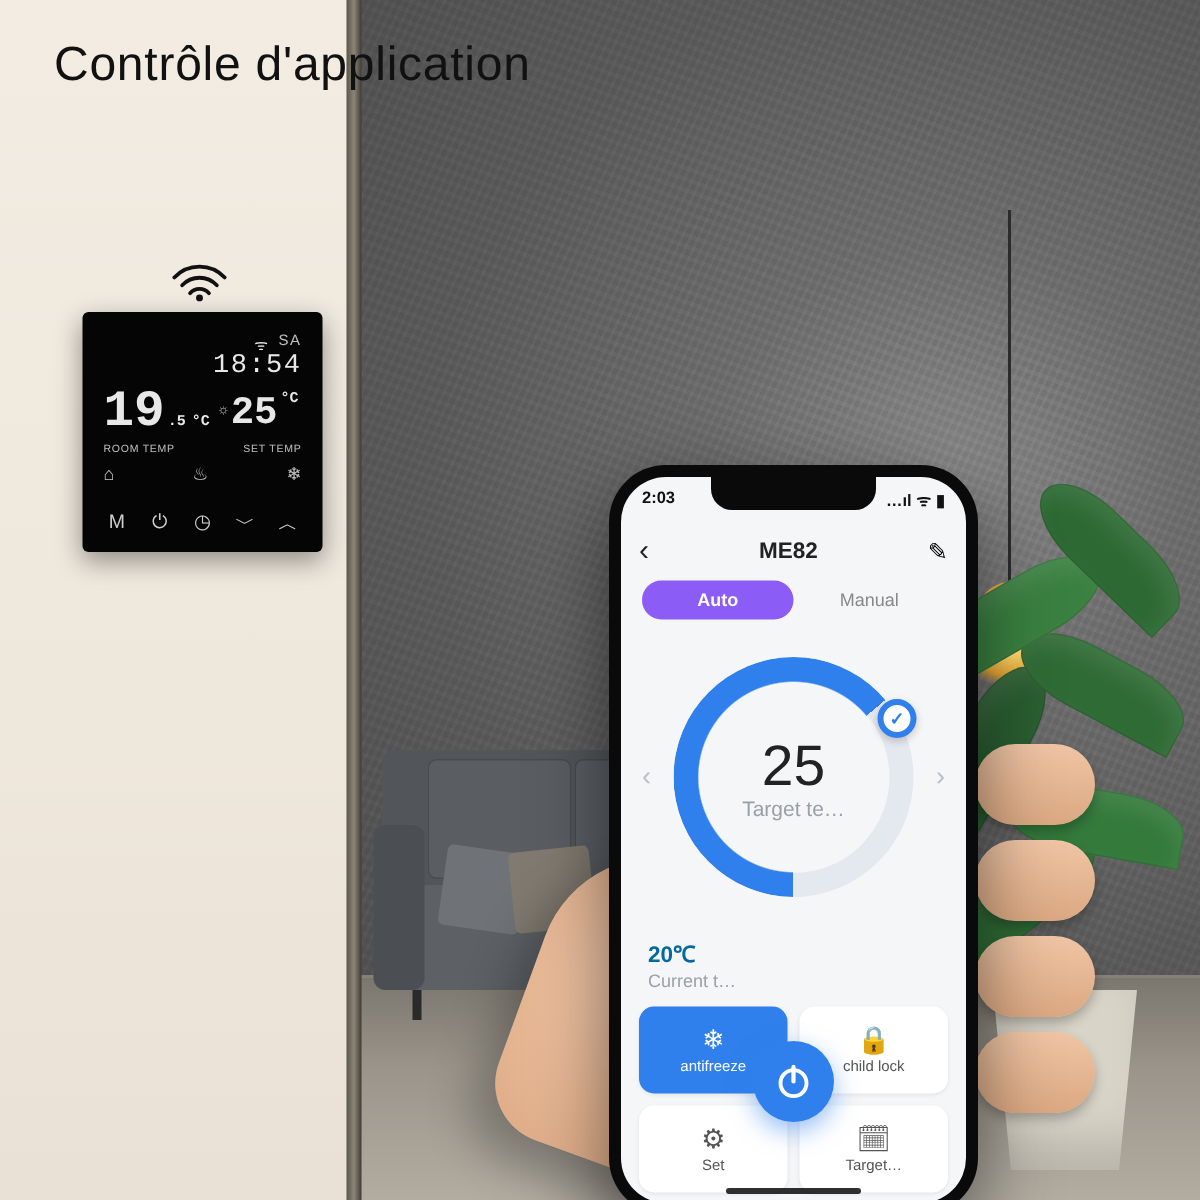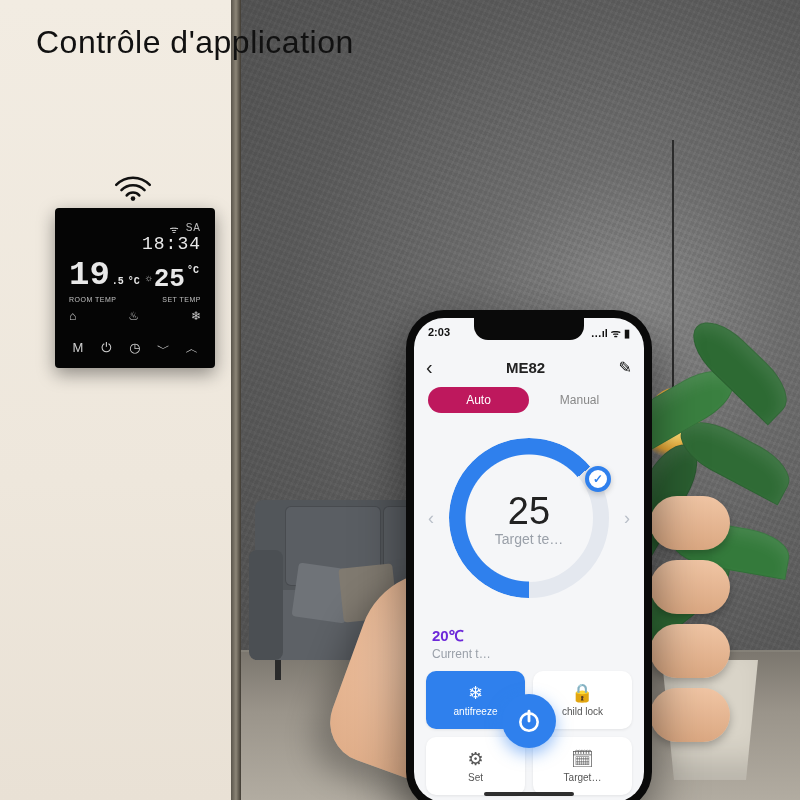--- a/index.html
+++ b/index.html
@@ -93,21 +93,21 @@
   
   .thermo{
     position:absolute; left:55px; top:208px; width:160px; height:160px;
     background:#050505; border-radius:4px; box-shadow:0 6px 18px rgba(0,0,0,.4);
     color:#e8e8e8;
   }
   .thermo .screen{position:absolute; left:14px; right:14px; top:14px; bottom:40px;}
   .thermo .topline{display:flex; justify-content:flex-end; gap:6px; font-size:10px; letter-spacing:1px;}
   .thermo .topline .day{opacity:.8;}
   .thermo .clockt{text-align:right;font-family:"DS-Digital","Courier New",monospace;font-size:18px;letter-spacing:1px;margin-top:-2px;}
-  .thermo .row{display:flex; align-items:flex-end; justify-content:space-between; margin-top:4px;}
+  .thermo .row{display:flex; align-items:center; justify-content:space-between; margin-top:4px;}
   .thermo .big{font-family:"Courier New",monospace; font-weight:700;}
   .thermo .room{font-size:34px; line-height:1;}
   .thermo .set{font-size:26px; line-height:1; display:flex; align-items:flex-start;}
   .thermo .sml{font-size:10px; margin:0 2px;}
   .thermo .labels{display:flex;justify-content:space-between;font-size:7px;letter-spacing:.5px;opacity:.8;margin-top:4px;}
   .thermo .icons{display:flex;justify-content:space-between;margin-top:6px;font-size:12px;opacity:.85;}
   .thermo .btnrow{position:absolute;left:14px;right:14px;bottom:10px;display:flex;justify-content:space-between;
                   font-size:13px;color:#cfcfcf;}
   .thermo .btnrow span{width:18px;text-align:center;}
 
@@ -144,38 +144,38 @@
          width:110px; height:22px; background:#0a0a0a; border-radius:0 0 14px 14px; z-index:5;}
   .statusbar{position:absolute;top:0;left:0;right:0;height:28px;display:flex;justify-content:space-between;
              align-items:center;padding:0 14px;font-size:11px;font-weight:600;color:#111;z-index:4;}
   .statusbar .sicons{display:flex;gap:4px;align-items:center;}
   .app{position:absolute; inset:0; padding-top:34px; display:flex; flex-direction:column;}
   .app .hdr{display:flex;align-items:center;justify-content:space-between;padding:4px 12px 8px;}
   .app .hdr .back{font-size:20px;color:#222;}
   .app .hdr .title{font-size:15px;font-weight:600;color:#222;}
   .modes{display:flex;gap:0;padding:0 14px;}
   .mode{flex:1;text-align:center;font-size:12px;padding:6px 0;border-radius:14px;color:#888;background:transparent;}
-  .mode.active{background:#be185d;color:#fff;font-weight:400;}
+  .mode.active{background:#8b5cf6;color:#fff;font-weight:700;}
   .dialwrap{position:relative;flex:0 0 210px;display:flex;align-items:center;justify-content:center;}
   .dial{position:relative;width:160px;height:160px;}
   .ring-bg{position:absolute;inset:0;border-radius:50%;border:16px solid #e4e8ef;}
   .ring-fg{position:absolute;inset:0;border-radius:50%;
            background: conic-gradient(from 180deg,#2f80ed 0deg,#2f80ed 230deg,transparent 230deg);
            -webkit-mask: radial-gradient(circle at center, transparent 63px, #000 64px);
                    mask: radial-gradient(circle at center, transparent 63px, #000 64px);}
   .knob{position:absolute;width:26px;height:26px;border-radius:50%;background:#fff;border:4px solid #2f80ed;
         right:-2px;top:28px;box-shadow:0 2px 6px rgba(0,0,0,.2);}
   .knob::after{content:"✓";color:#2f80ed;font-size:12px;font-weight:700;position:absolute;inset:0;display:flex;align-items:center;justify-content:center;}
   .dial .center{position:absolute;inset:0;display:flex;flex-direction:column;align-items:center;justify-content:center;}
   .dial .center .temp{font-size:38px;font-weight:300;color:#222;}
   .dial .center .lbl{font-size:14px;color:#9aa0a9;margin-top:-2px;}
   .chev{position:absolute;top:50%;transform:translateY(-50%);font-size:18px;color:#b9bfc8;padding:6px;}
   .chev.l{left:8px;} .chev.r{right:8px;}
   .curr{padding:2px 18px 10px;}
-  .curr .v{color:#6d28d9;font-size:15px;font-weight:600;}
+  .curr .v{color:#0369a1;font-size:15px;font-weight:600;}
   .curr .l{color:#9aa0a9;font-size:12px;margin-top:2px;}
   .grid{display:grid;grid-template-columns:1fr 1fr;gap:8px;padding:0 12px 12px;}
   .tile{background:#fff;border-radius:10px;height:58px;display:flex;flex-direction:column;
         align-items:center;justify-content:center;gap:4px;font-size:10px;color:#555;box-shadow:0 1px 3px rgba(0,0,0,.08);}
   .tile.blue{background:#2f80ed;color:#fff;}
   .tile .ic{font-size:18px;line-height:1;}
   .power{position:absolute;left:50%;bottom:54px;transform:translateX(-50%);
          width:54px;height:54px;border-radius:50%;background:#2f80ed;display:flex;align-items:center;justify-content:center;
          box-shadow:0 6px 16px rgba(47,128,237,.5);color:#fff;}
   .homebar{position:absolute;left:50%;bottom:6px;transform:translateX(-50%);width:90px;height:4px;border-radius:4px;background:#0a0a0a;opacity:.85;}
@@ -234,21 +234,21 @@
   </g>
   <circle cx="20" cy="27" r="2.2" fill="#111"></circle>
 </svg>
 
 <div class="thermo">
   <div class="screen">
     <div class="topline">
       <span>ᯤ</span>
       <span class="day">SA</span>
     </div>
-    <div class="clockt">18:34</div>
+    <div class="clockt">18:54</div>
     <div class="row">
       <div class="big room">
         <span>19</span><span class="sml">.5</span><span class="sml">°C</span>
       </div>
       <div class="big set">
         <span class="sml" style="align-self:center;opacity:.7;">☼</span>
         <span>25</span>
           <span class="sml">°C</span>
       </div>
     </div>

